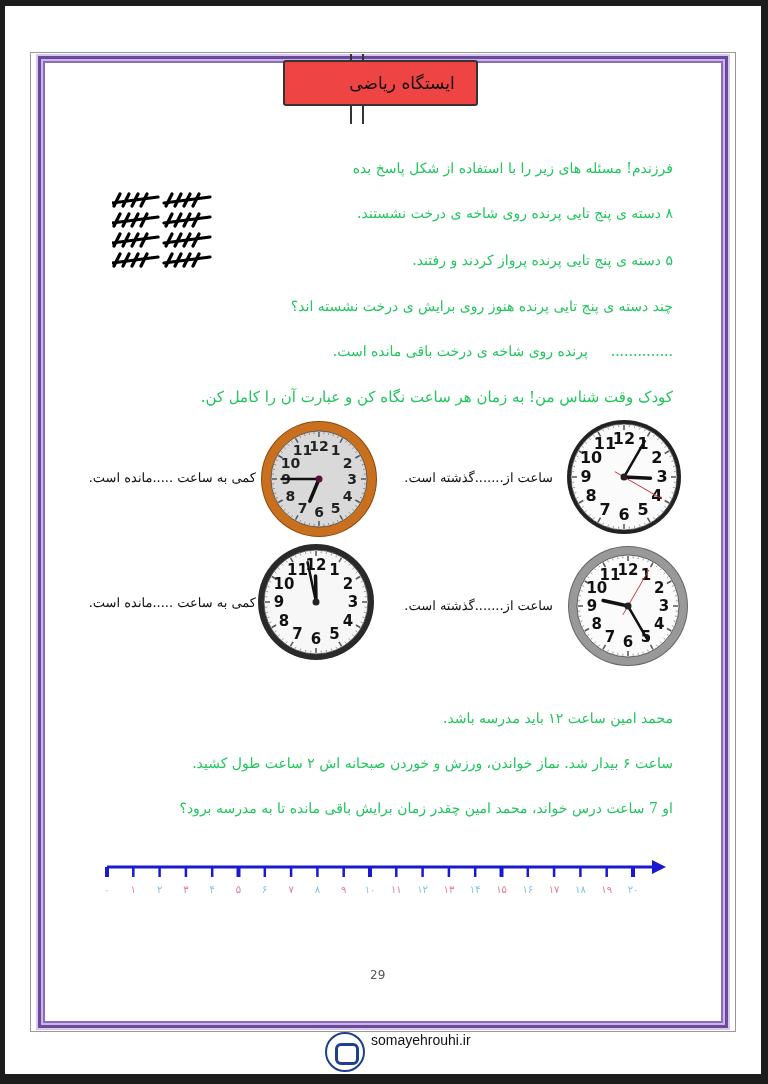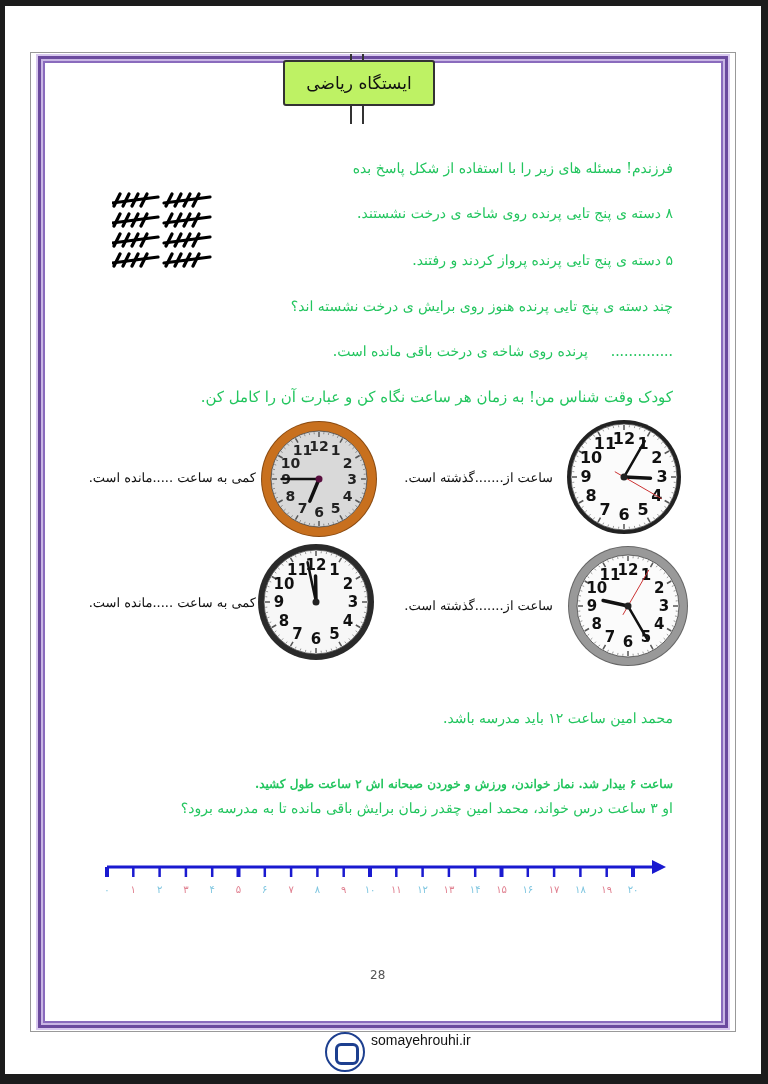--- a/index.html
+++ b/index.html
@@ -2,36 +2,36 @@
 <html><head>
 <meta charset="utf-8">
 <style>
   html, body { margin:0; padding:0; }
   body { width:768px; height:1084px; background:#1c1c1c; position:relative; overflow:hidden; font-family:"DejaVu Sans", sans-serif; }
   .page { position:absolute; left:5px; top:6px; width:756px; height:1068px; background:#fff; }
   .frame-outer { position:absolute; left:30px; top:52px; width:706px; height:980px; border:1px solid #999; box-sizing:border-box; }
   .frame { position:absolute; left:38px; top:56px; width:690px; height:972px; box-sizing:border-box;
            border:3px solid #6b4a9e; box-shadow: inset 0 0 0 2px #c9b6e4, inset 0 0 0 4px #8a6bbd, 0 0 0 2px #d8c8ee; }
   .sign { position:absolute; left:275px; top:54px; width:165px; height:70px; }
-  .sign-board { position:absolute; left:8px; top:6px; width:148px; height:42px; background:#bef264; border:2px solid #333; border-radius:3px;
-                display:flex; align-items:center; justify-content:center; font-size:17px; color:#111; direction:rtl; }
+  .sign-board { position:absolute; left:8px; top:6px; width:148px; height:42px; background:#ef4444; border:2px solid #333; border-radius:3px;
+                display:flex; align-items:center; justify-content:center; font-size:17px; color:#111; direction:rtl;padding-left:43px; }
   .sign-post { position:absolute; left:75px; top:50px; width:10px; height:20px; border-left:2px solid #333; border-right:2px solid #333; }
   .sign-top { position:absolute; left:75px; top:0px; width:10px; height:8px; border-left:2px solid #333; border-right:2px solid #333; }
   .rtl { direction:rtl; position:absolute; font-family:"DejaVu Serif", serif; color:#22c55e; white-space:nowrap; }
   .l1 { right:95px; top:160px; font-size:14px; }
   .l2 { right:95px; top:205px; font-size:14px;text-align:center; }
   .l3 { right:95px; top:252px; font-size:14px; }
   .l4 { right:95px; top:298px; font-size:14px; }
   .l5 { right:95px; top:343px; font-size:14px; }
   .l6 { right:95px; top:388px; font-size:15px; }
   .tally { position:absolute; left:112px; top:190px; width:110px; height:80px; }
   .clock { position:absolute; }
   .clabel { position:absolute; direction:rtl; font-family:"DejaVu Serif", serif; font-size:13px; white-space:nowrap; color:#111; }
   .l7 { right:95px; top:710px; font-size:14px;margin-left:17px; }
-  .l8 { right:95px; top:777px; font-size:12px;font-weight:bold; }
+  .l8 { right:95px; top:755px; font-size:14px; }
   .l9 { right:95px; top:800px; font-size:14px; }
   .numline { position:absolute; left:100px; top:855px; width:570px; height:50px; }
   .pagenum { position:absolute; left:370px; top:968px; font-size:12px; color:#555; }
   .footer { position:absolute; left:325px; top:1032px; display:flex; gap:6px; }
   .logo { width:36px; height:36px; border-radius:50%; border:2px solid #1d3f8f; background:#fff; position:relative; }
   .logo::after { content:""; position:absolute; left:8px; top:9px; width:18px; height:16px; border:3px solid #1d3f8f; border-radius:6px; }
   .site { font-family:"Liberation Sans", sans-serif; font-size:14px; color:#111; }
 </style>
 </head>
 <body>
@@ -424,21 +424,21 @@
     <text x="41.499999999999986" y="32.95706005997578" text-anchor="middle" font-size="15" font-family="DejaVu Sans, sans-serif" font-weight="bold" fill="#111">11</text>
     <text x="59.99999999999999" y="28" text-anchor="middle" font-size="15" font-family="DejaVu Sans, sans-serif" font-weight="bold" fill="#111">12</text>
     <line x1="60" y1="60" x2="59.546237432630626" y2="34.00395992593383" stroke="#111" stroke-width="3.5" stroke-linecap="round"></line>
     <line x1="60" y1="60" x2="51.567101820431695" y2="20.32633331423684" stroke="#111" stroke-width="2.5" stroke-linecap="round"></line>
     <circle cx="60" cy="60" r="3.5" fill="#222"></circle>
   </svg>
 <div class="clabel" style="right:512px;top:595px">کمی به ساعت .....مانده است.</div>
 
 <div class="rtl l7">محمد امین ساعت ۱۲ باید مدرسه باشد.</div>
 <div class="rtl l8">ساعت ۶ بیدار شد. نماز خواندن، ورزش و خوردن صبحانه اش ۲ ساعت طول کشید.</div>
-<div class="rtl l9">او ۳ ساعت درس خواند، محمد امین چقدر زمان برایش باقی مانده تا به مدرسه برود؟</div>
+<div class="rtl l9">او 7 ساعت درس خواند، محمد امین چقدر زمان برایش باقی مانده تا به مدرسه برود؟</div>
 
 <svg class="numline" viewBox="0 0 570 50" id="numline">
     <line x1="7" y1="12" x2="555" y2="12" stroke="#1a1ad0" stroke-width="3"></line>
     <polygon points="552,5 566,12 552,19" fill="#1a1ad0"></polygon>
     <line x1="7" y1="12" x2="7" y2="22" stroke="#1a1ad0" stroke-width="4"></line>
     <text x="7" y="38" text-anchor="middle" font-size="10" font-family="DejaVu Sans, sans-serif" fill="#7fc6e0">۰</text>
     <line x1="33.3" y1="12" x2="33.3" y2="22" stroke="#1a1ad0" stroke-width="2.5"></line>
     <text x="33.3" y="38" text-anchor="middle" font-size="10" font-family="DejaVu Sans, sans-serif" fill="#e07f8f">۱</text>
     <line x1="59.6" y1="12" x2="59.6" y2="22" stroke="#1a1ad0" stroke-width="2.5"></line>
     <text x="59.6" y="38" text-anchor="middle" font-size="10" font-family="DejaVu Sans, sans-serif" fill="#7fc6e0">۲</text>
@@ -473,18 +473,18 @@
     <line x1="454.1" y1="12" x2="454.1" y2="22" stroke="#1a1ad0" stroke-width="2.5"></line>
     <text x="454.1" y="38" text-anchor="middle" font-size="10" font-family="DejaVu Sans, sans-serif" fill="#e07f8f">۱۷</text>
     <line x1="480.40000000000003" y1="12" x2="480.40000000000003" y2="22" stroke="#1a1ad0" stroke-width="2.5"></line>
     <text x="480.40000000000003" y="38" text-anchor="middle" font-size="10" font-family="DejaVu Sans, sans-serif" fill="#7fc6e0">۱۸</text>
     <line x1="506.7" y1="12" x2="506.7" y2="22" stroke="#1a1ad0" stroke-width="2.5"></line>
     <text x="506.7" y="38" text-anchor="middle" font-size="10" font-family="DejaVu Sans, sans-serif" fill="#e07f8f">۱۹</text>
     <line x1="533" y1="12" x2="533" y2="22" stroke="#1a1ad0" stroke-width="4"></line>
     <text x="533" y="38" text-anchor="middle" font-size="10" font-family="DejaVu Sans, sans-serif" fill="#7fc6e0">۲۰</text>
   </svg>
 
-<div class="pagenum">28</div>
+<div class="pagenum">29</div>
 
 <div class="footer">
   <div class="logo"></div>
   <span class="site">somayehrouhi.ir</span>
 </div>
 
 </body></html>

